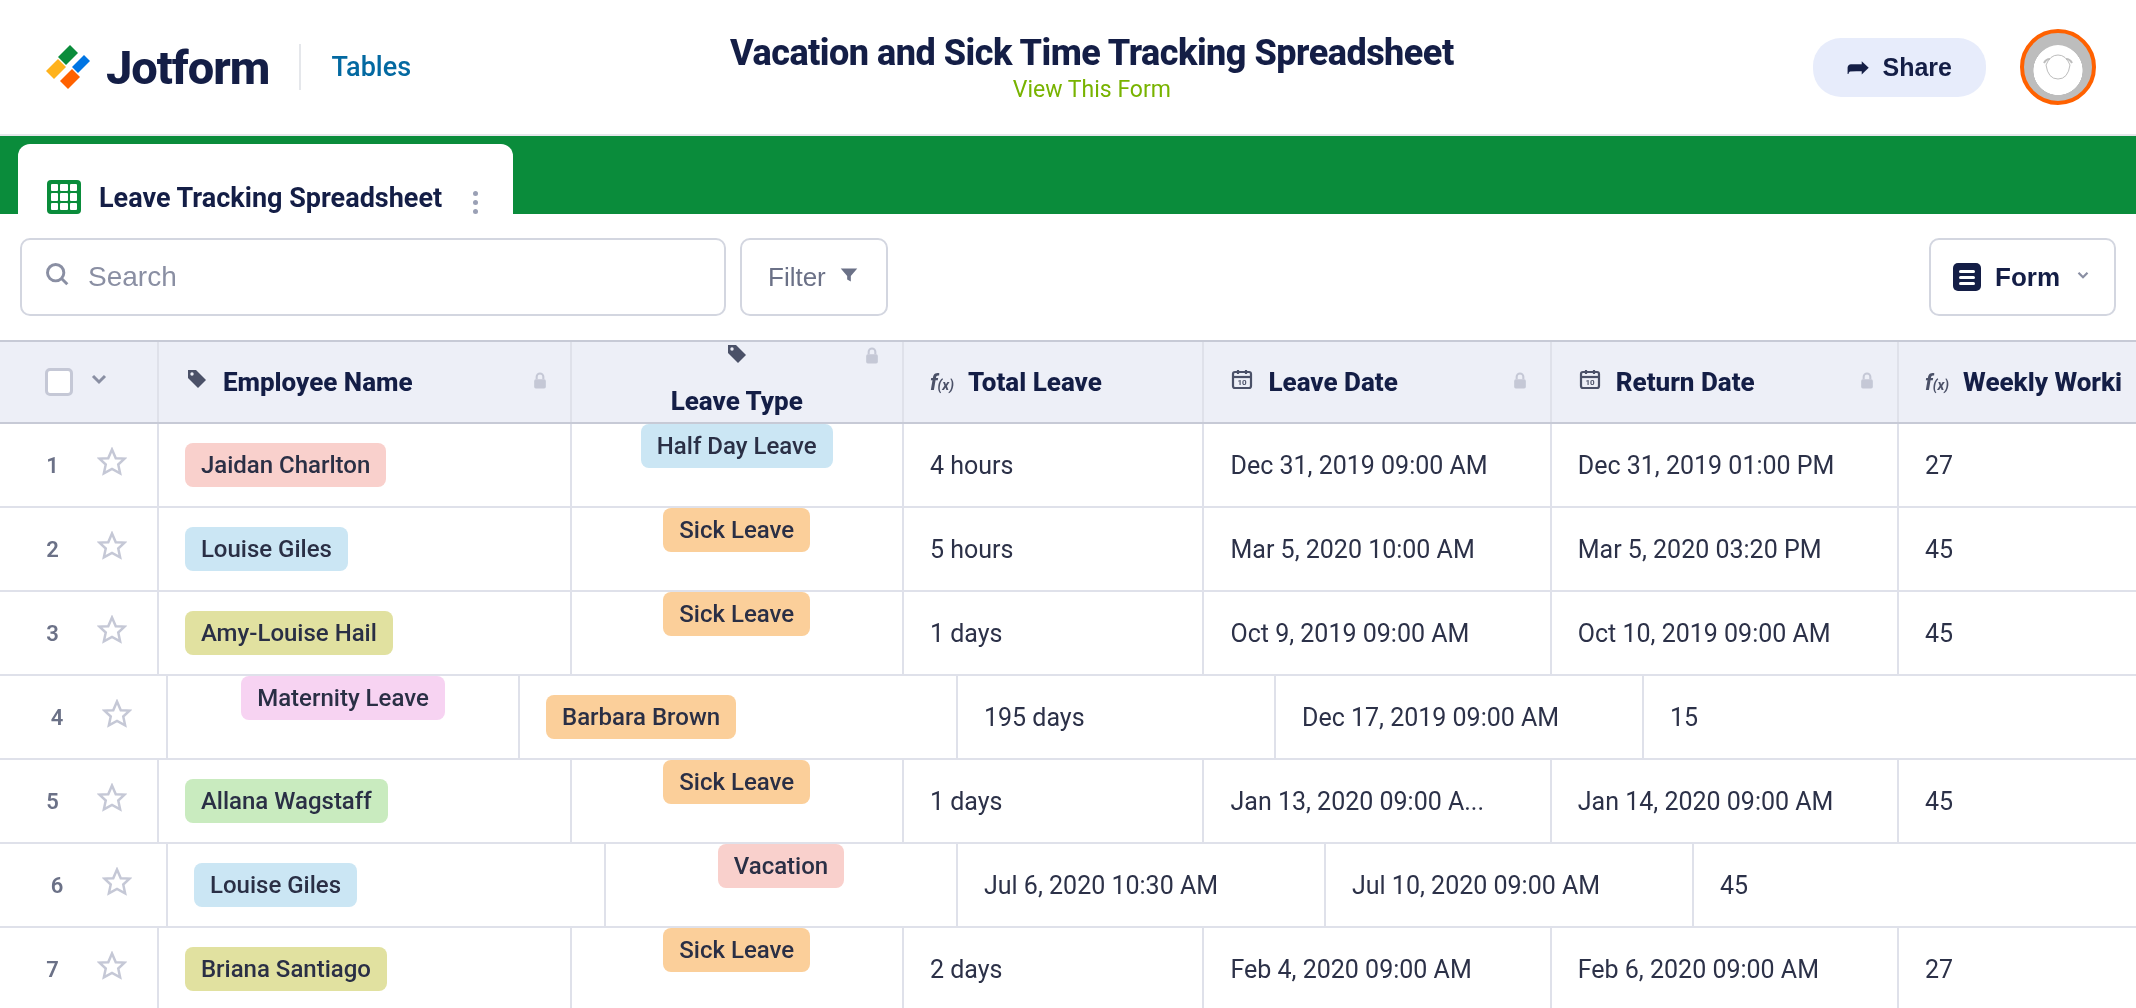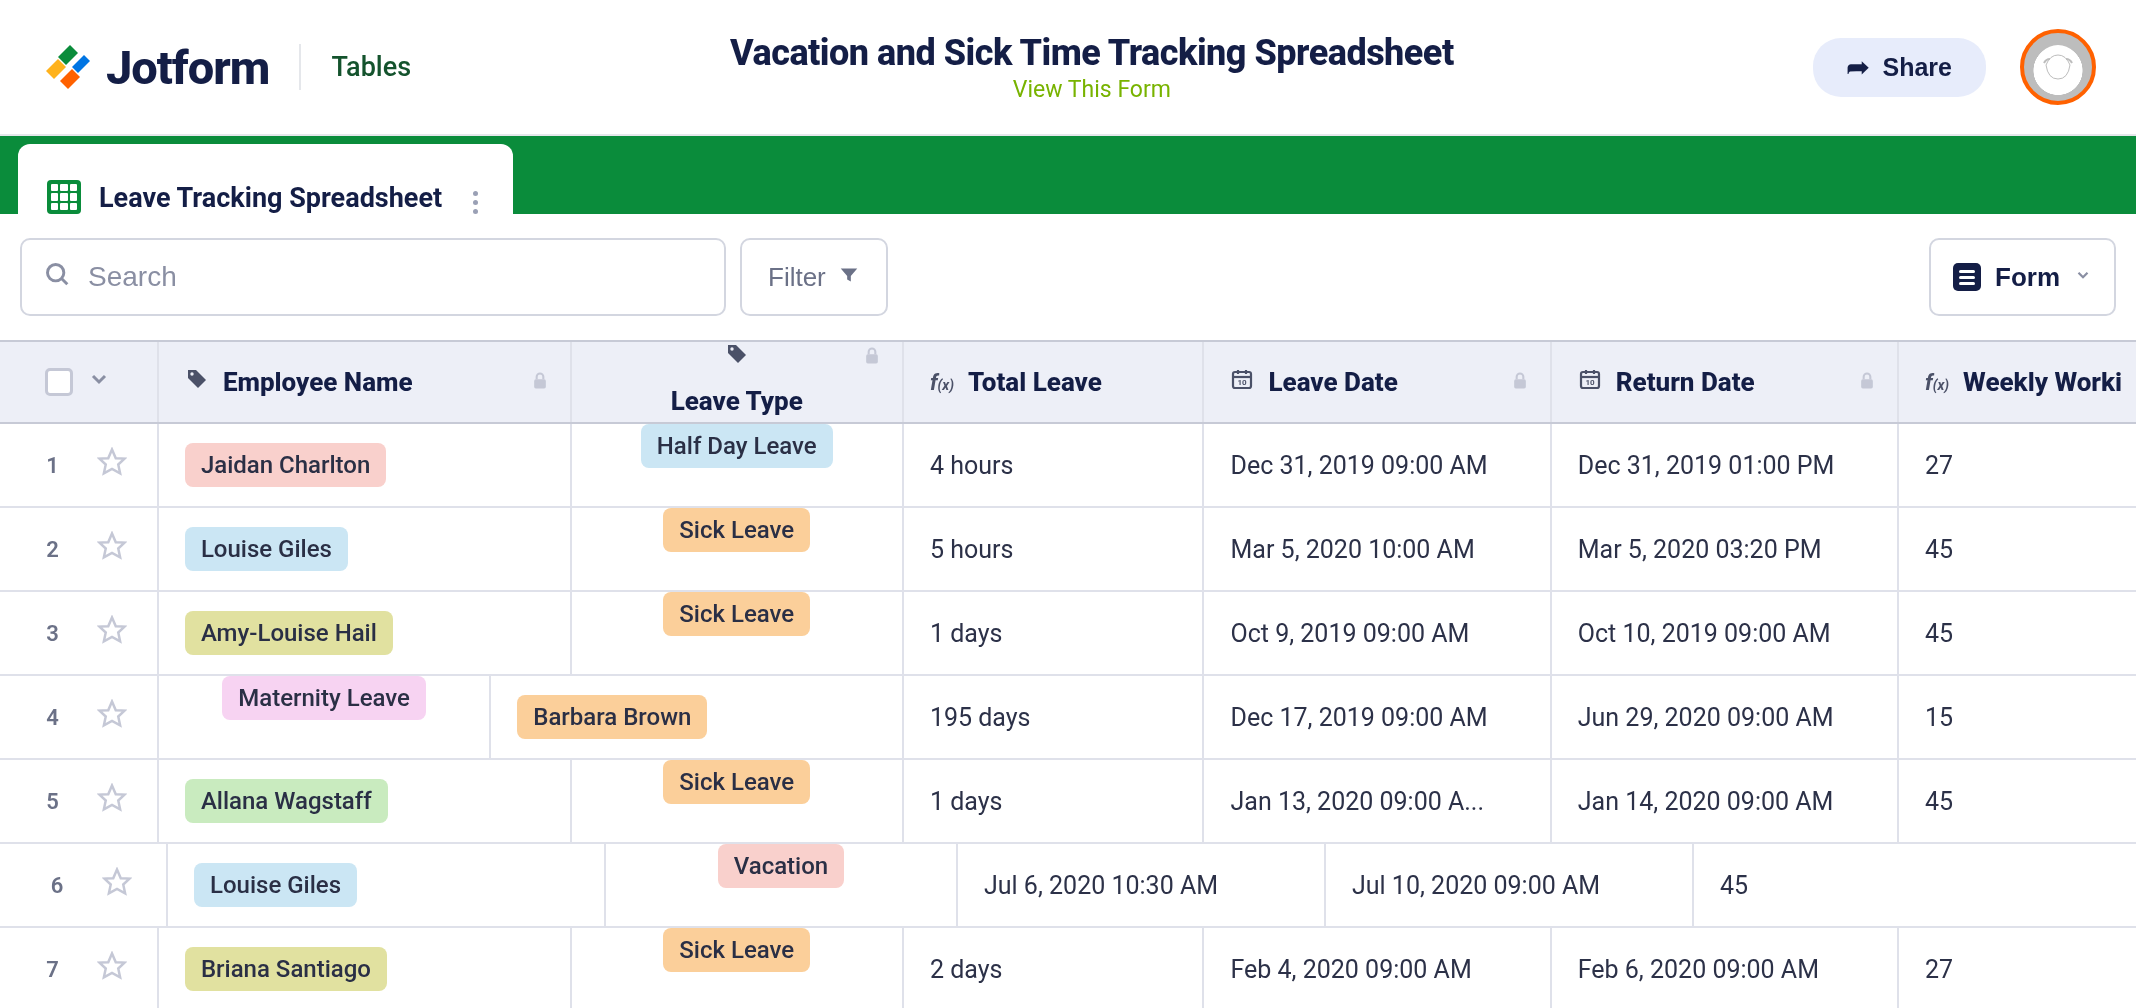--- a/index.html
+++ b/index.html
@@ -5,21 +5,21 @@
 * { margin: 0; padding: 0; box-sizing: border-box; }
 body { font-family: -apple-system, BlinkMacSystemFont, "Segoe UI", Roboto, Helvetica, Arial, sans-serif; background: #fff; width: 2136px; height: 1008px; overflow: hidden; }
 
 
 .header { display: flex; align-items: center; height: 136px; padding: 14px 40px; border-bottom: 2px solid #e5e7eb; }
 .logo-wrap { display: flex; align-items: center; gap: 14px; }
 .logo-mark { width: 52px; height: 52px; position: relative; }
 .logo-mark svg { width: 52px; height: 52px; }
 .logo-text { font-size: 47px; font-weight: 800; color: #141e46; letter-spacing: -1px; }
 .divider { width: 2px; height: 46px; background: #e5e7eb; margin: 0 30px; }
-.tables-label { font-size: 27px; font-weight: 500; color: #14532d; }
+.tables-label { font-size: 27px; font-weight: 500; color: #0369a1; }
 .title-block { flex: 1; text-align: left; display: flex; flex-direction: column; align-items: center; margin-left: -40px; }
 .title { font-size: 36px; font-weight: 800; color: #141e46; letter-spacing: -0.5px; }
 .subtitle { font-size: 23px; font-weight: 400; color: #78b300; margin-top: 2px; }
 .right-controls { display: flex; align-items: center; gap: 34px; }
 .share-btn { display: flex; align-items: center; gap: 14px; background: #e7ecfb; border: none; border-radius: 28px; padding: 14px 34px; font-size: 25px; font-weight: 700; color: #141e46; cursor: pointer; }
 .share-icon { font-size: 26px; color: #141e46; transform: scaleX(1.05); }
 .avatar { width: 76px; height: 76px; border-radius: 50%; border: 4px solid #ff6100; background: radial-gradient(circle at 50% 55%, #fff 0%, #fff 48%, #bdbdbd 49%, #bdbdbd 100%); display: flex; align-items: center; justify-content: center; }
 .avatar svg { width: 56px; height: 56px; }
 
 
@@ -294,21 +294,20 @@
             </svg></span>
         </div>
         <div class="cell c2">
           <span class="tag" style="background:#f7d3f2">Maternity Leave</span>
         </div>
         <div class="cell c1">
           <span class="tag" style="background:#fbcf9a">Barbara Brown</span>
         </div>
         <div class="cell c3">195 days</div>
         <div class="cell c4">Dec 17, 2019 09:00 AM</div>
-        <div class="cell c5">Jun 29, 2020 09:00 AM</div>
         <div class="cell c6" style="border-right:none;">15</div>
       </div>
       <div class="row">
         <div class="cell c0">
           <span class="rownum">5</span>
           <span class="star"><svg width="30" height="30" viewBox="0 0 24 24" fill="none" stroke="currentColor" stroke-width="2">
               <polygon points="12 2 15 9 22 9.3 17 14 18.5 21 12 17.5 5.5 21 7 14 2 9.3 9 9"></polygon>
             </svg></span>
         </div>
         <div class="cell c1">

